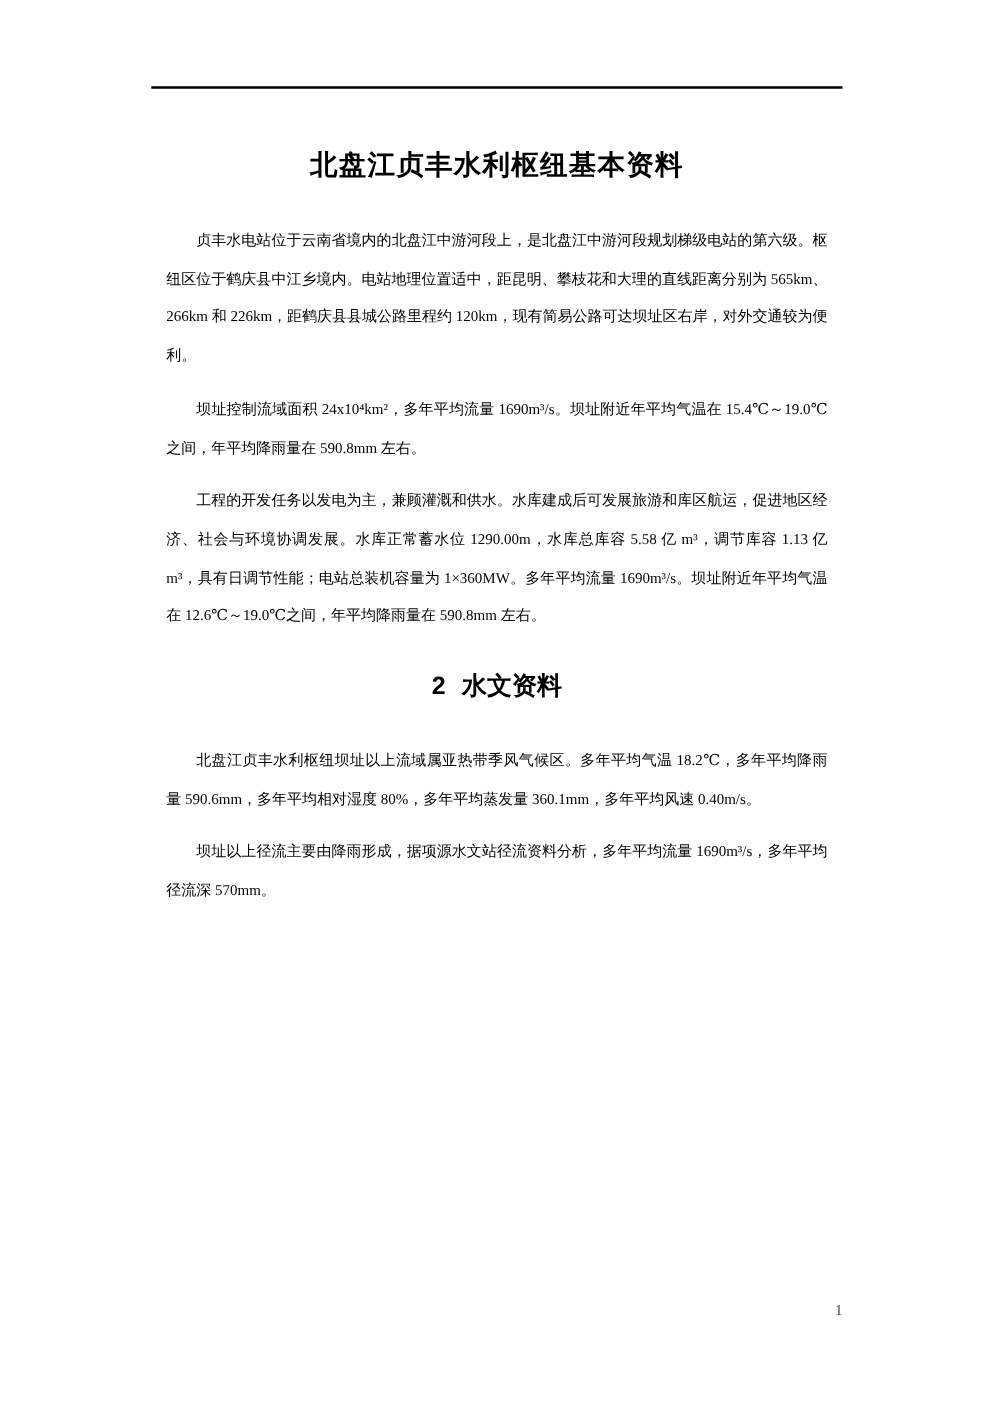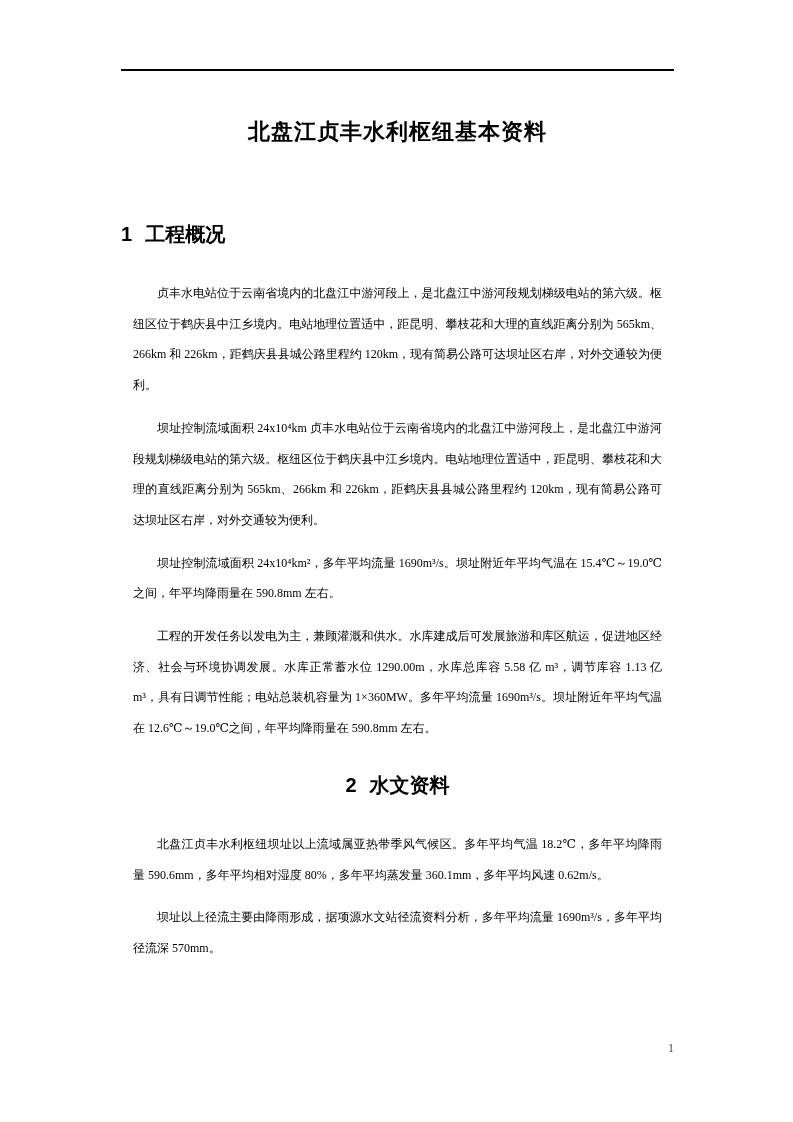--- a/index.html
+++ b/index.html
@@ -77,32 +77,28 @@
 </head>
 <body>
 
 <div class="page">
   <div class="content">
 
     <div class="header-rule"></div>
 
     <div class="doc-title">北盘江贞丰水利枢纽基本资料</div>
 
-    <div class="section-heading h1-first">
-      <span class="num">1</span><span>工程概况</span>
-    </div>
 
     <p class="body-par par-after-heading">贞丰水电站位于云南省境内的北盘江中游河段上，是北盘江中游河段规划梯级电站的第六级。枢纽区位于鹤庆县中江乡境内。电站地理位置适中，距昆明、攀枝花和大理的直线距离分别为 565km、266km 和 226km，距鹤庆县县城公路里程约 120km，现有简易公路可达坝址区右岸，对外交通较为便利。</p>
-    <p class="body-par">坝址控制流域面积 24x10⁴km 贞丰水电站位于云南省境内的北盘江中游河段上，是北盘江中游河段规划梯级电站的第六级。枢纽区位于鹤庆县中江乡境内。电站地理位置适中，距昆明、攀枝花和大理的直线距离分别为 565km、266km 和 226km，距鹤庆县县城公路里程约 120km，现有简易公路可达坝址区右岸，对外交通较为便利。</p>
     <p class="body-par">坝址控制流域面积 24x10⁴km²，多年平均流量 1690m³/s。坝址附近年平均气温在 15.4℃～19.0℃之间，年平均降雨量在 590.8mm 左右。</p>
     <p class="body-par">工程的开发任务以发电为主，兼顾灌溉和供水。水库建成后可发展旅游和库区航运，促进地区经济、社会与环境协调发展。水库正常蓄水位 1290.00m，水库总库容 5.58 亿 m³，调节库容 1.13 亿 m³，具有日调节性能；电站总装机容量为 1×360MW。多年平均流量 1690m³/s。坝址附近年平均气温在 12.6℃～19.0℃之间，年平均降雨量在 590.8mm 左右。</p>
 
     <div class="section-heading h2-second">
       <span class="num">2</span><span>水文资料</span>
     </div>
 
-    <p class="body-par par-after-heading">北盘江贞丰水利枢纽坝址以上流域属亚热带季风气候区。多年平均气温 18.2℃，多年平均降雨量 590.6mm，多年平均相对湿度 80%，多年平均蒸发量 360.1mm，多年平均风速 0.62m/s。</p>
+    <p class="body-par par-after-heading">北盘江贞丰水利枢纽坝址以上流域属亚热带季风气候区。多年平均气温 18.2℃，多年平均降雨量 590.6mm，多年平均相对湿度 80%，多年平均蒸发量 360.1mm，多年平均风速 0.40m/s。</p>
     <p class="body-par">坝址以上径流主要由降雨形成，据项源水文站径流资料分析，多年平均流量 1690m³/s，多年平均径流深 570mm。</p>
 
   </div>
 
   <div class="footer">1</div>
 </div>
 
 </body></html>

